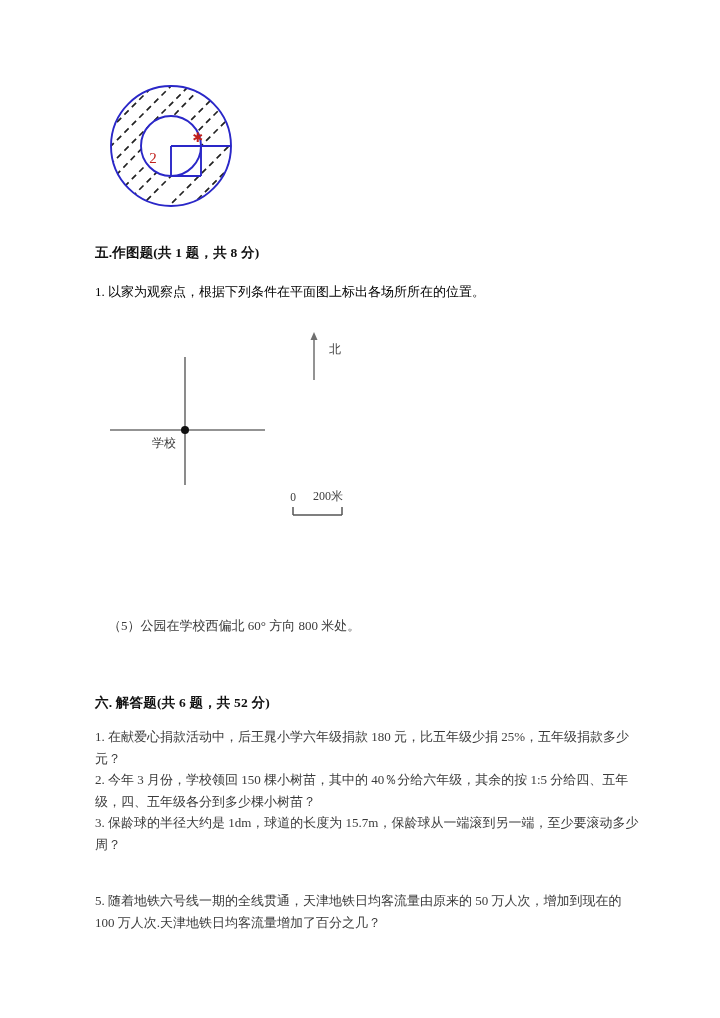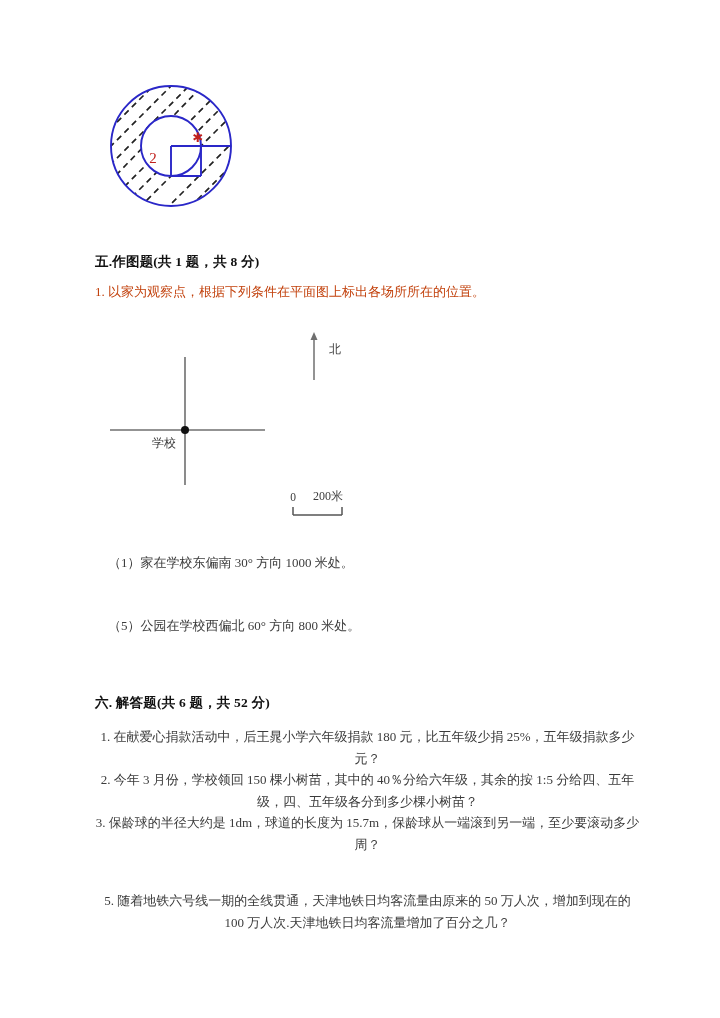--- a/index.html
+++ b/index.html
@@ -42,31 +42,30 @@
     font-size: 13.5px;
     letter-spacing: 0.2px;
     color: #111;
     white-space: nowrap;
   }
   .q-line {
     position: absolute;
     left: 95px;
     font-size: 13px;
     line-height: 21px;
-    color: #c2410c;
+    color: #000000;
     white-space: nowrap;
   }
   .q-block {
     position: absolute;
     left: 95px;
     width: 545px;
     font-size: 13px;
     line-height: 21.5px;
     color: #3b3b3b;
-    text-align: center;
   }
   .sub-q {
     position: absolute;
     left: 108px;
     font-size: 13px;
     color: #3b3b3b;
     white-space: nowrap;
   }
 
   
@@ -119,21 +118,21 @@
       <path d="M 66 66 L 66 96 M 66 96 L 96 96 M 96 96 L 96 66 M 96 66 L 66 66" fill="none" stroke="#2a27c8" stroke-width="1.9" stroke-linejoin="miter"></path>
 
       <line x1="66" y1="66" x2="126" y2="66" stroke="#2a27c8" stroke-width="1.9"></line>
 
       <text x="93" y="62" fill="#c0201c" font-family="DejaVu Sans, sans-serif" font-size="13" font-weight="bold" text-anchor="middle">✱</text>
 
       <text x="48" y="83" fill="#c0201c" font-family="Liberation Serif, serif" font-size="15" text-anchor="middle" id="annulus-inner-label">2</text>
     </svg>
   </div>
 
-  <div class="section-heading" style="top:244px;margin-top:9px;">五.作图题(共 1 题，共 8 分)</div>
+  <div class="section-heading" style="top:244px;">五.作图题(共 1 题，共 8 分)</div>
 
   <div class="q-line" style="top:281px;">1. 以家为观察点，根据下列条件在平面图上标出各场所所在的位置。</div>
 
   <div class="figure-plan">
     <svg width="300" height="200" viewBox="0 0 300 200" xmlns="http://www.w3.org/2000/svg">
 
       <line x1="75" y1="32" x2="75" y2="160" stroke="#6f6f6f" stroke-width="1.6"></line>
 
       <line x1="0" y1="105" x2="155" y2="105" stroke="#6f6f6f" stroke-width="1.6"></line>
 
@@ -146,21 +145,20 @@
       <text x="219" y="28" fill="#3b3b3b" font-family="Liberation Serif, serif" font-size="12" id="plan-north-label">北</text>
 
       <text x="183" y="176" fill="#3b3b3b" font-family="Liberation Serif, serif" font-size="11.5" text-anchor="middle" id="plan-scale-zero">0</text>
       <text x="218" y="175" fill="#3b3b3b" font-family="Liberation Serif, serif" font-size="12" text-anchor="middle" id="plan-scale-value">200米</text>
       <line x1="183" y1="182" x2="183" y2="190" stroke="#555" stroke-width="1.5"></line>
       <line x1="183" y1="190" x2="232" y2="190" stroke="#555" stroke-width="1.5"></line>
       <line x1="232" y1="182" x2="232" y2="190" stroke="#555" stroke-width="1.5"></line>
     </svg>
   </div>
 
-  <div class="sub-q" style="top:554px;">（1）家在学校东偏南 30°  方向 1000 米处。</div>
 
   <div class="sub-q" style="top:617px;">（5）公园在学校西偏北 60°  方向 800 米处。</div>
 
   <div class="section-heading" style="top:694px;">六. 解答题(共 6 题，共 52 分)</div>
 
   <div class="q-block" style="top:726px;">1. 在献爱心捐款活动中，后王晁小学六年级捐款 180 元，比五年级少捐 25%，五年级捐款多少元？</div>
 
   <div class="q-block" style="top:769px;">2. 今年 3 月份，学校领回 150 棵小树苗，其中的 40％分给六年级，其余的按 1:5 分给四、五年级，四、五年级各分到多少棵小树苗？</div>
 
   <div class="q-block" style="top:812px;">3. 保龄球的半径大约是 1dm，球道的长度为 15.7m，保龄球从一端滚到另一端，至少要滚动多少周？</div>

